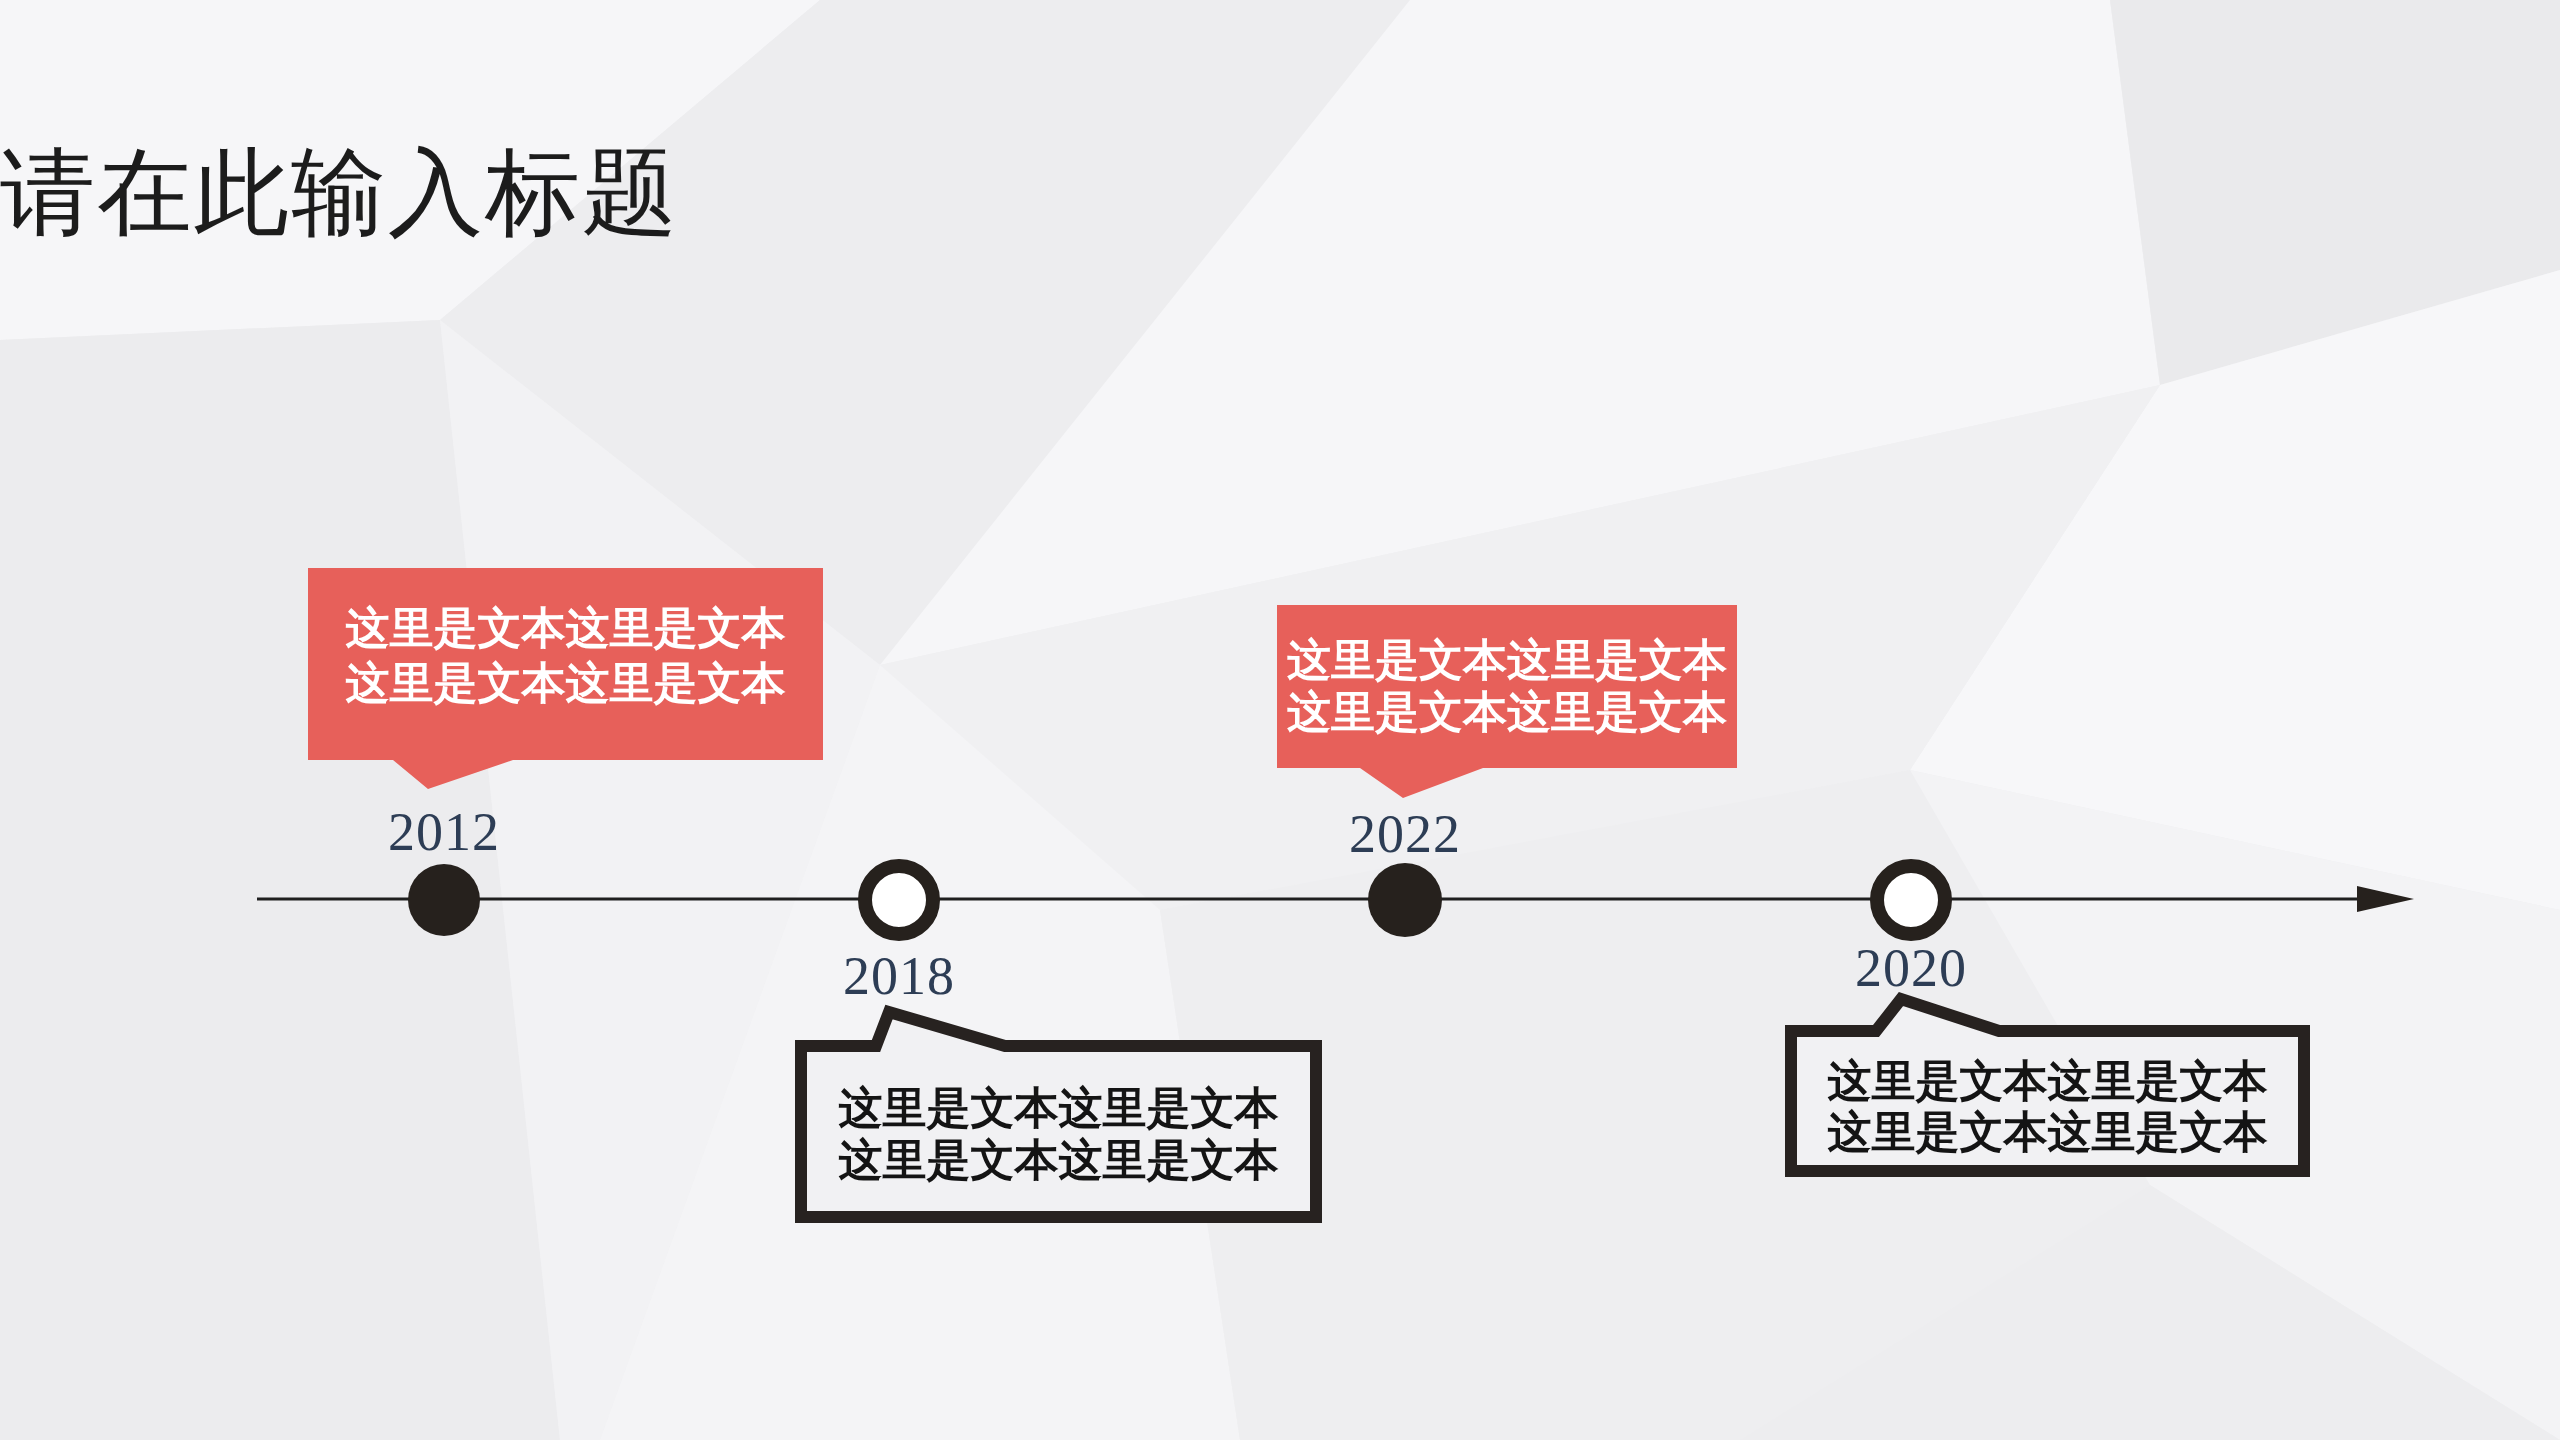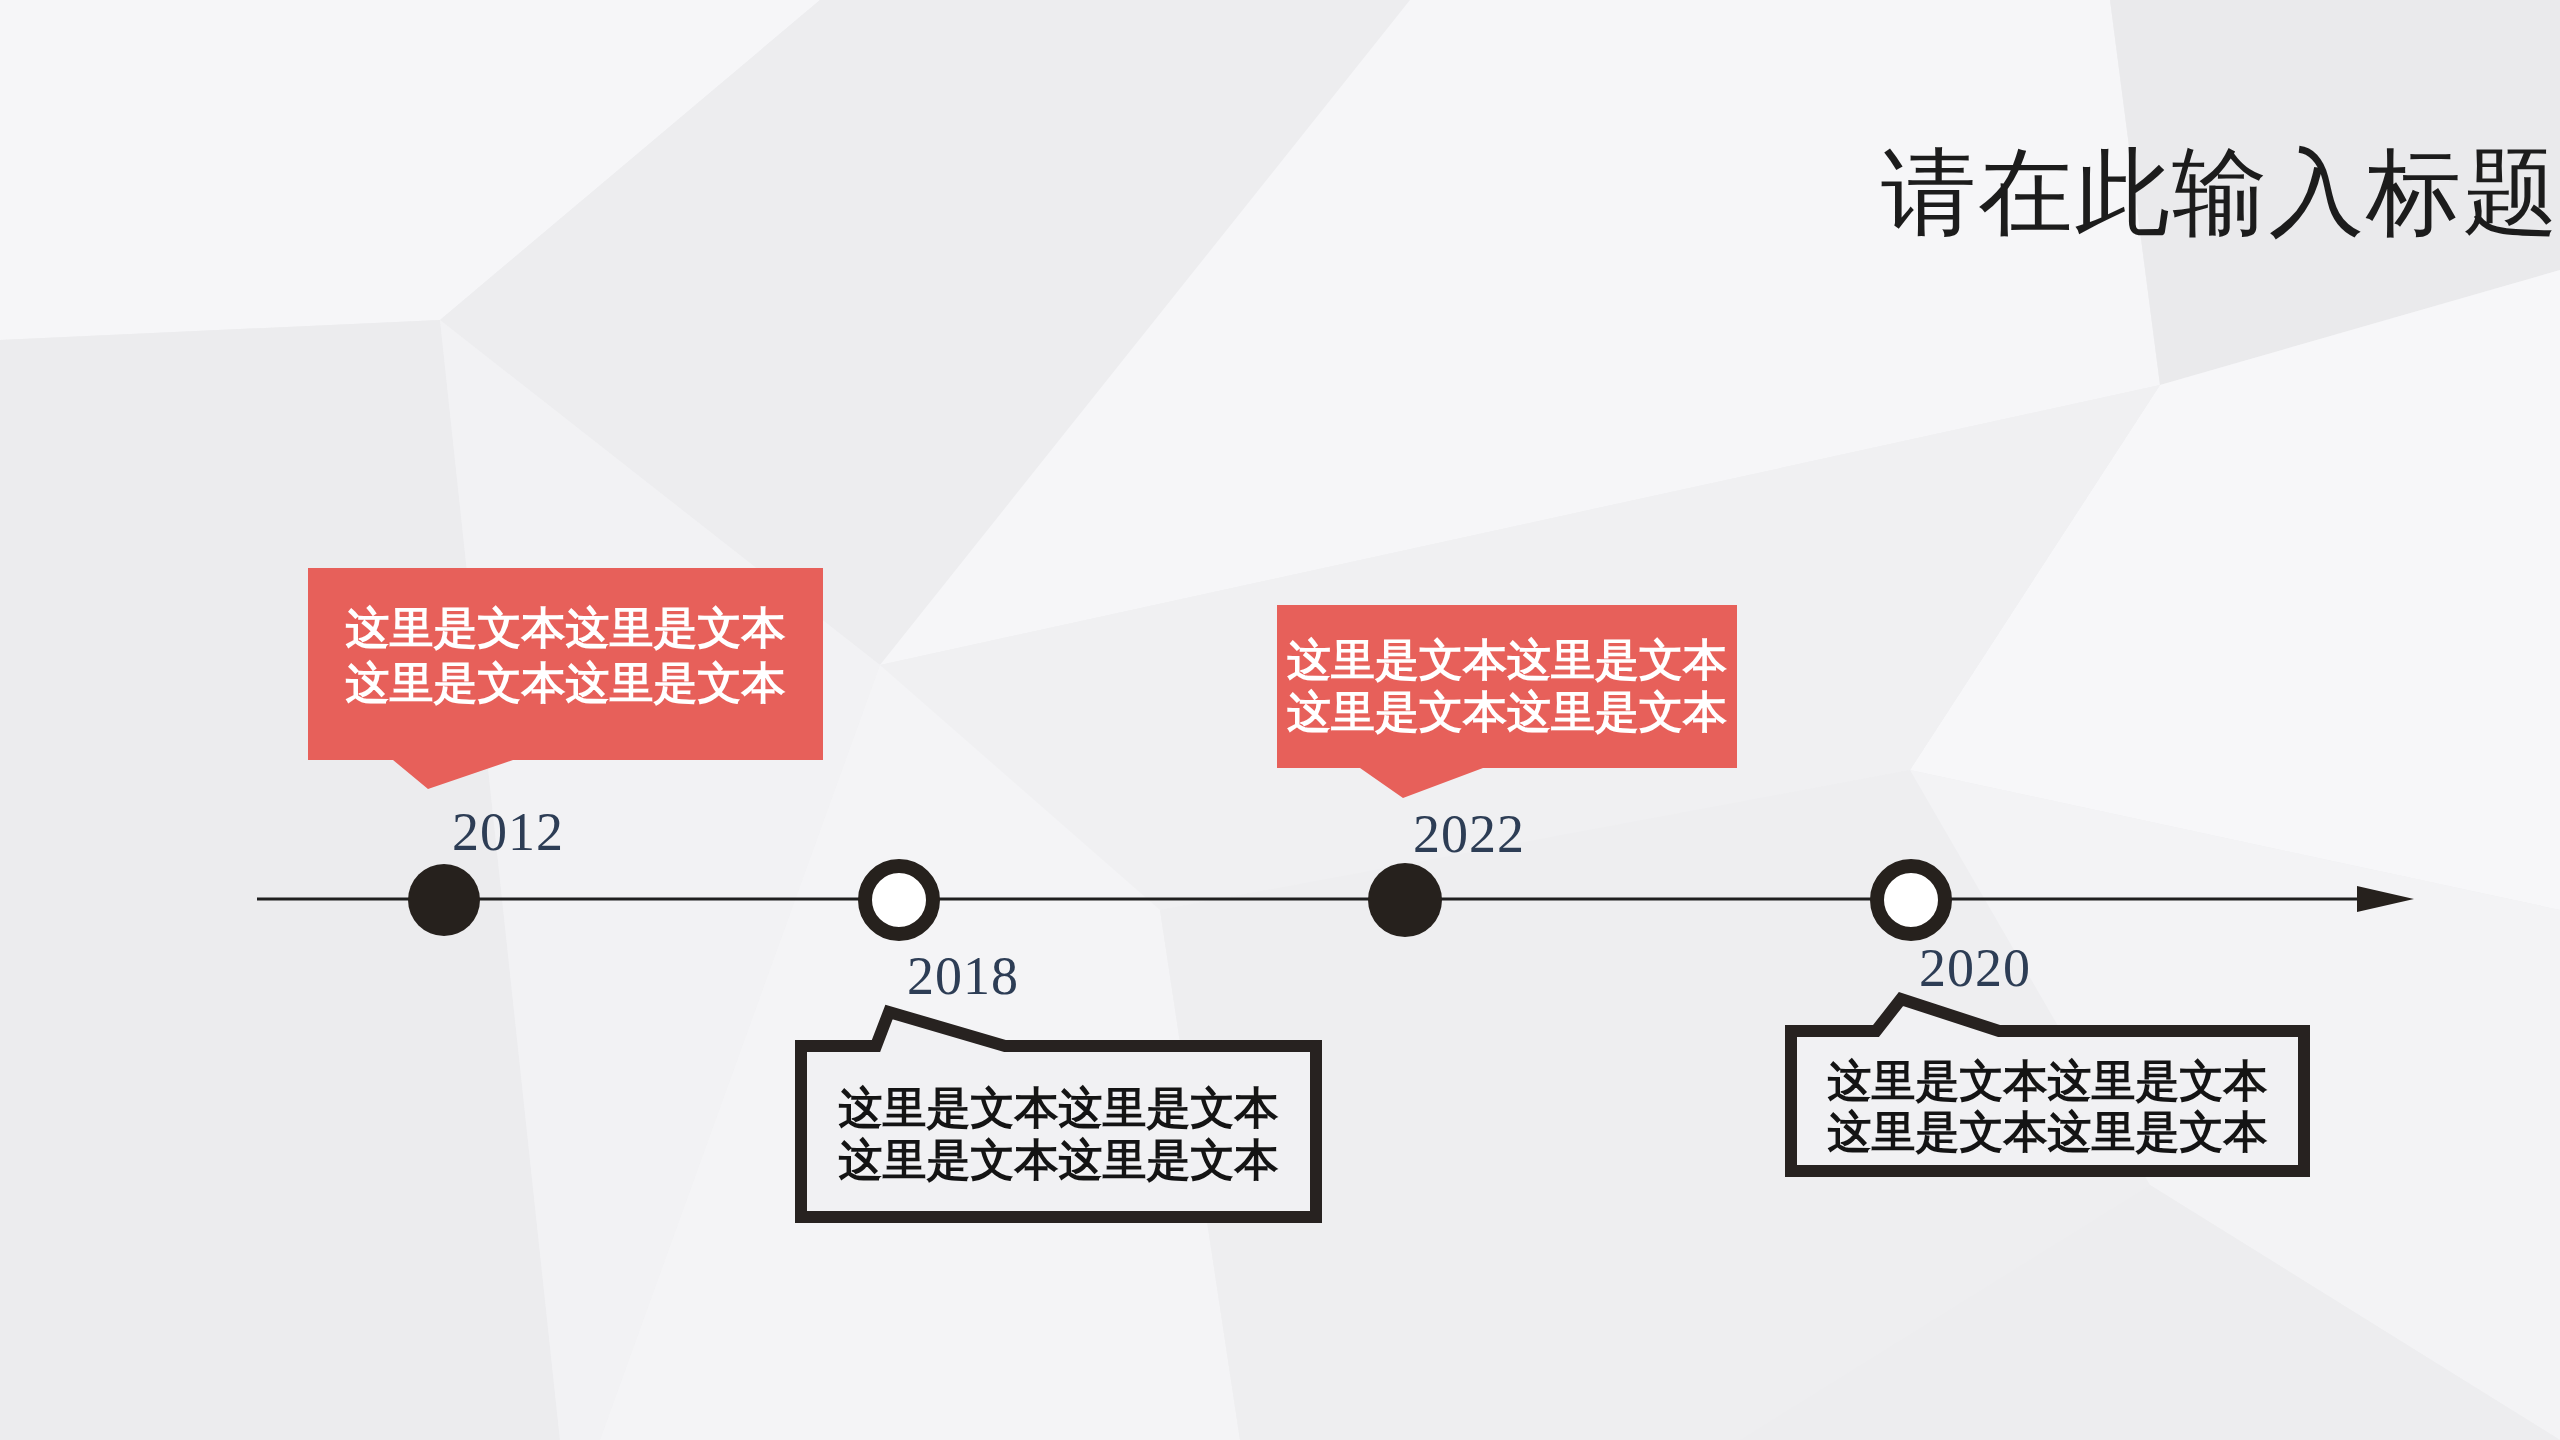--- a/index.html
+++ b/index.html
@@ -9,32 +9,32 @@
     overflow:hidden;
     background:#efeff1;
     font-family:"Liberation Sans", sans-serif;
   }
   .bg-mesh{position:absolute;inset:0;width:2560px;height:1440px;}
   .shape-layer{position:absolute;inset:0;width:2560px;height:1440px;}
 
   .slide-title{
     position:absolute;
     left:0;top:140px;width:2560px;
-    text-align:right;
+    text-align:left;
     font-size:95px;
     line-height:104px;
     font-weight:500;
     letter-spacing:2px;
     color:#1c1c1c;
   }
 
   .year-label{
     position:absolute;
     width:240px;
-    text-align:right;
+    text-align:center;
     font-family:"Liberation Serif", serif;
     font-size:54px;
     line-height:56px;
     font-weight:400;
     color:#2d3d55;
     letter-spacing:1px;
   }
   .year-2012{left:324px;top:804px;}
   .year-2013{left:779px;top:948px;}
   .year-2014{left:1285px;top:806px;}

